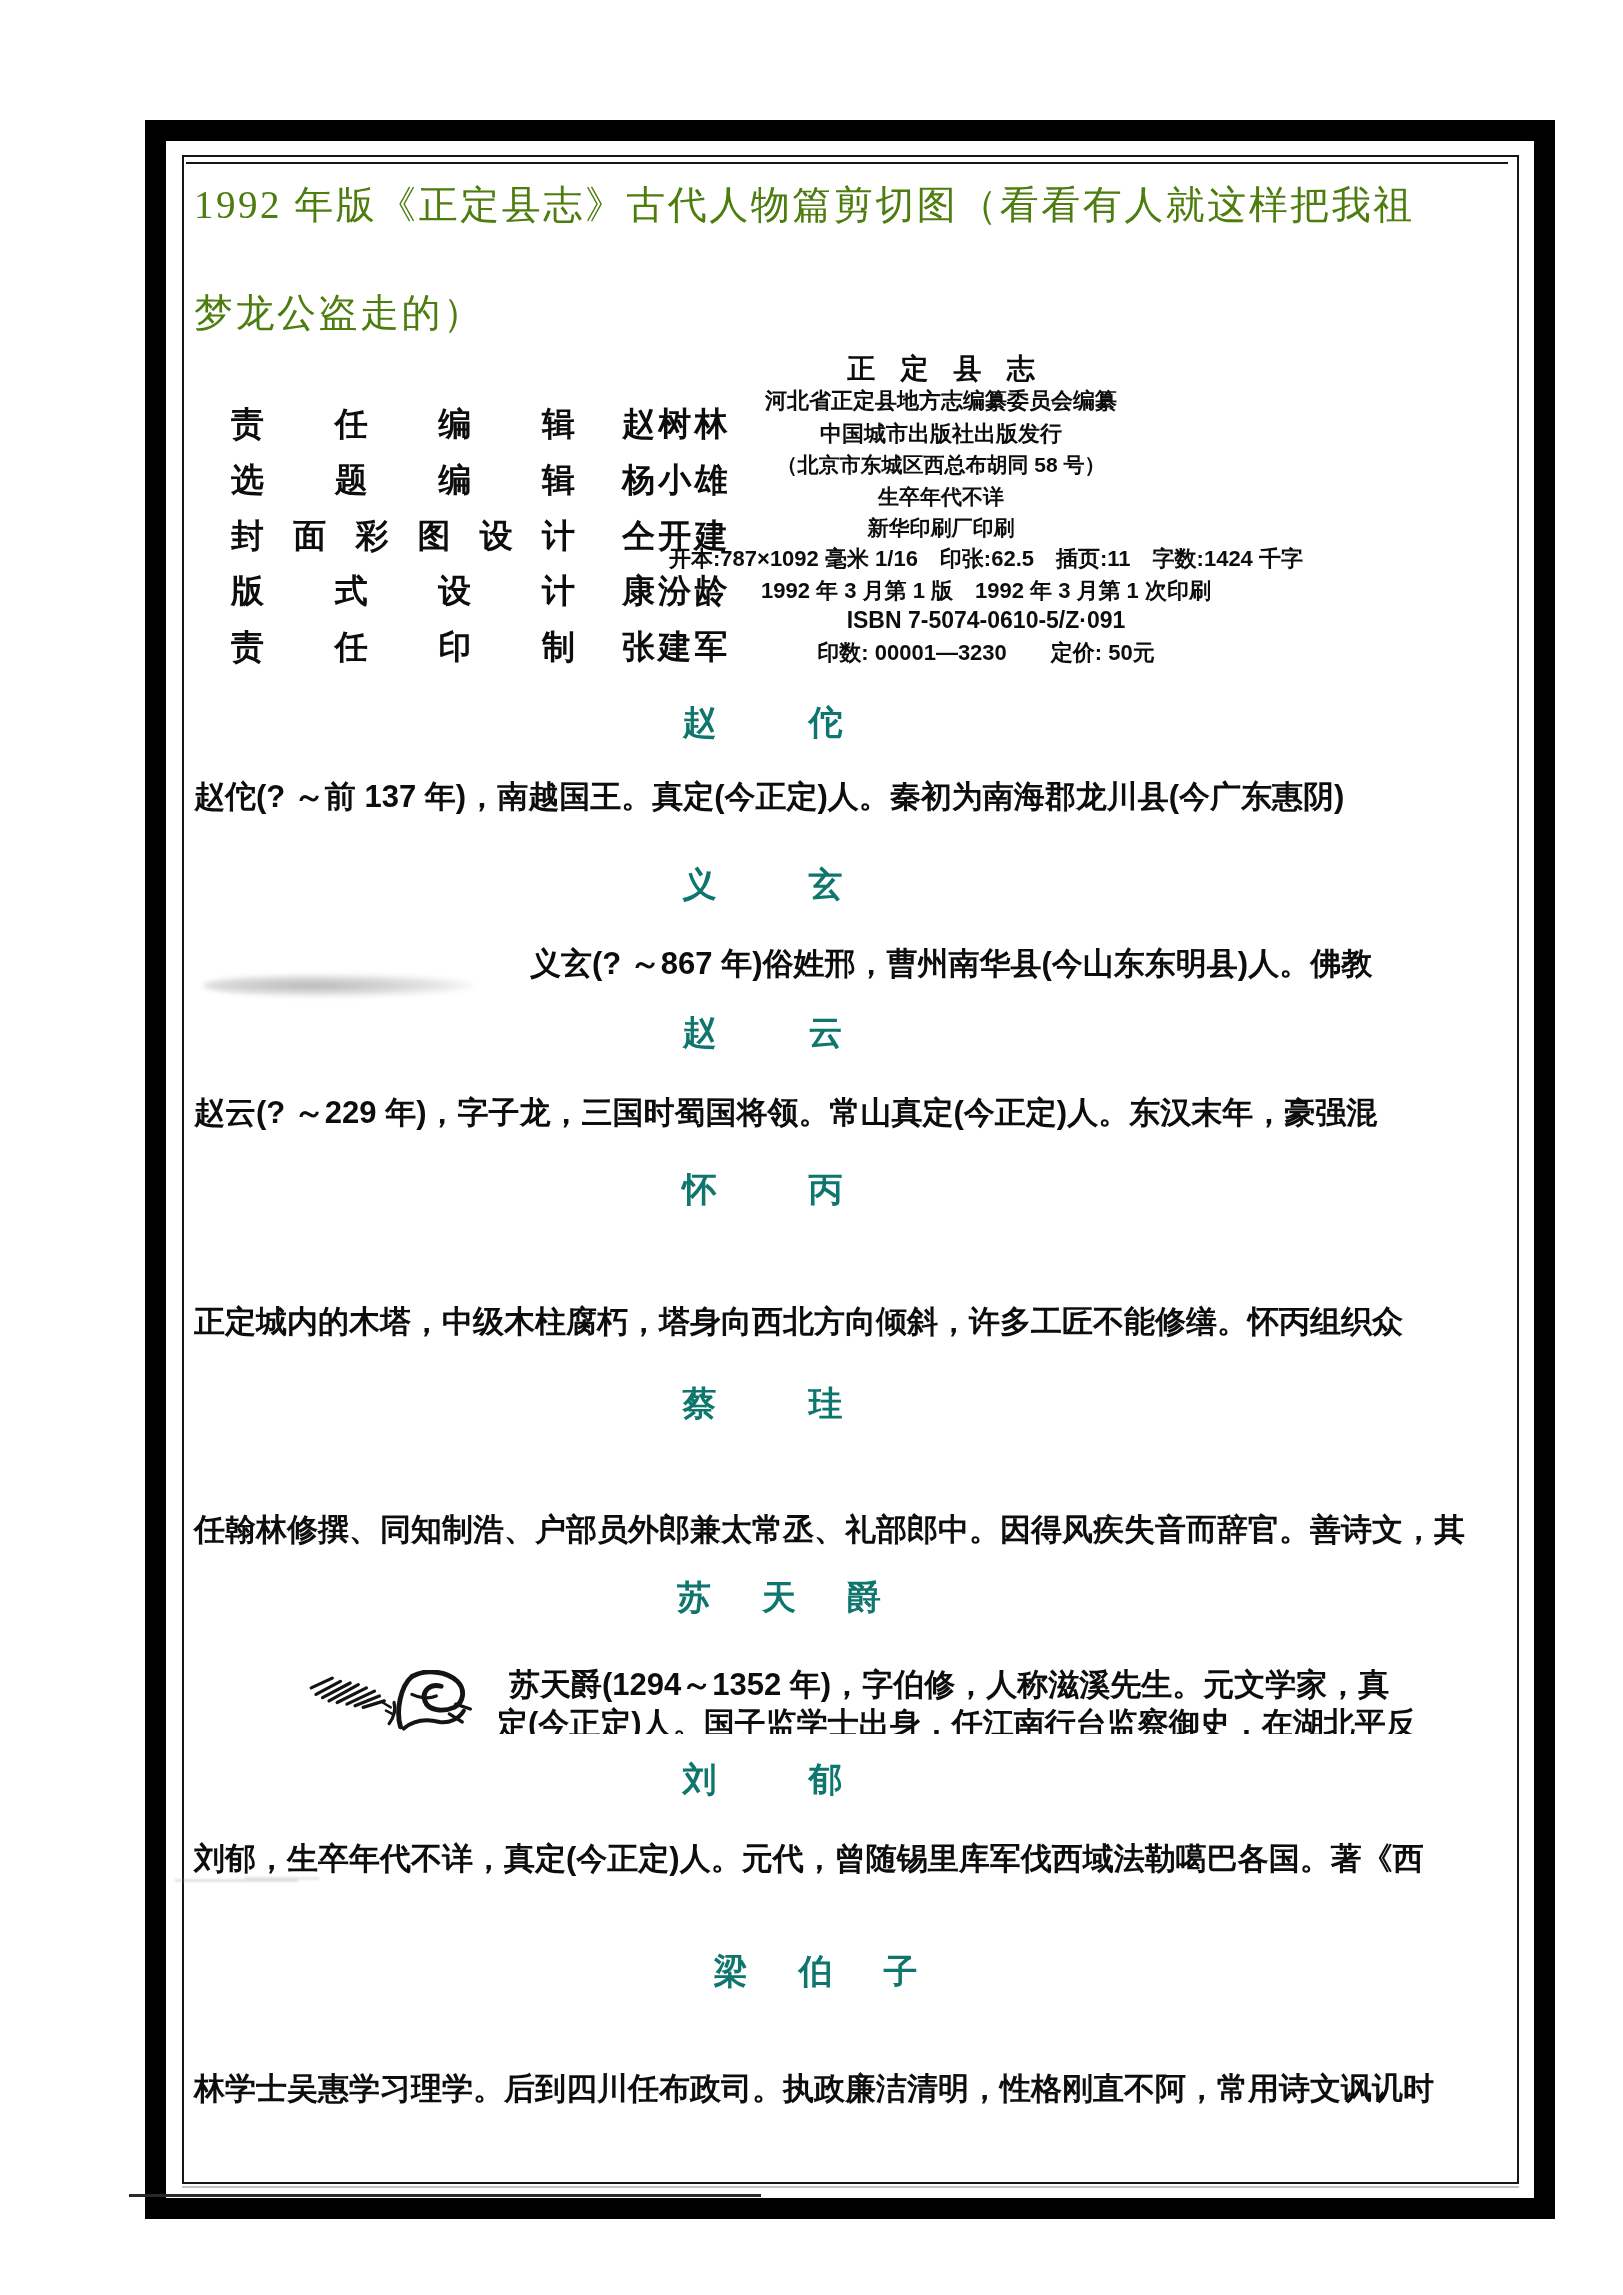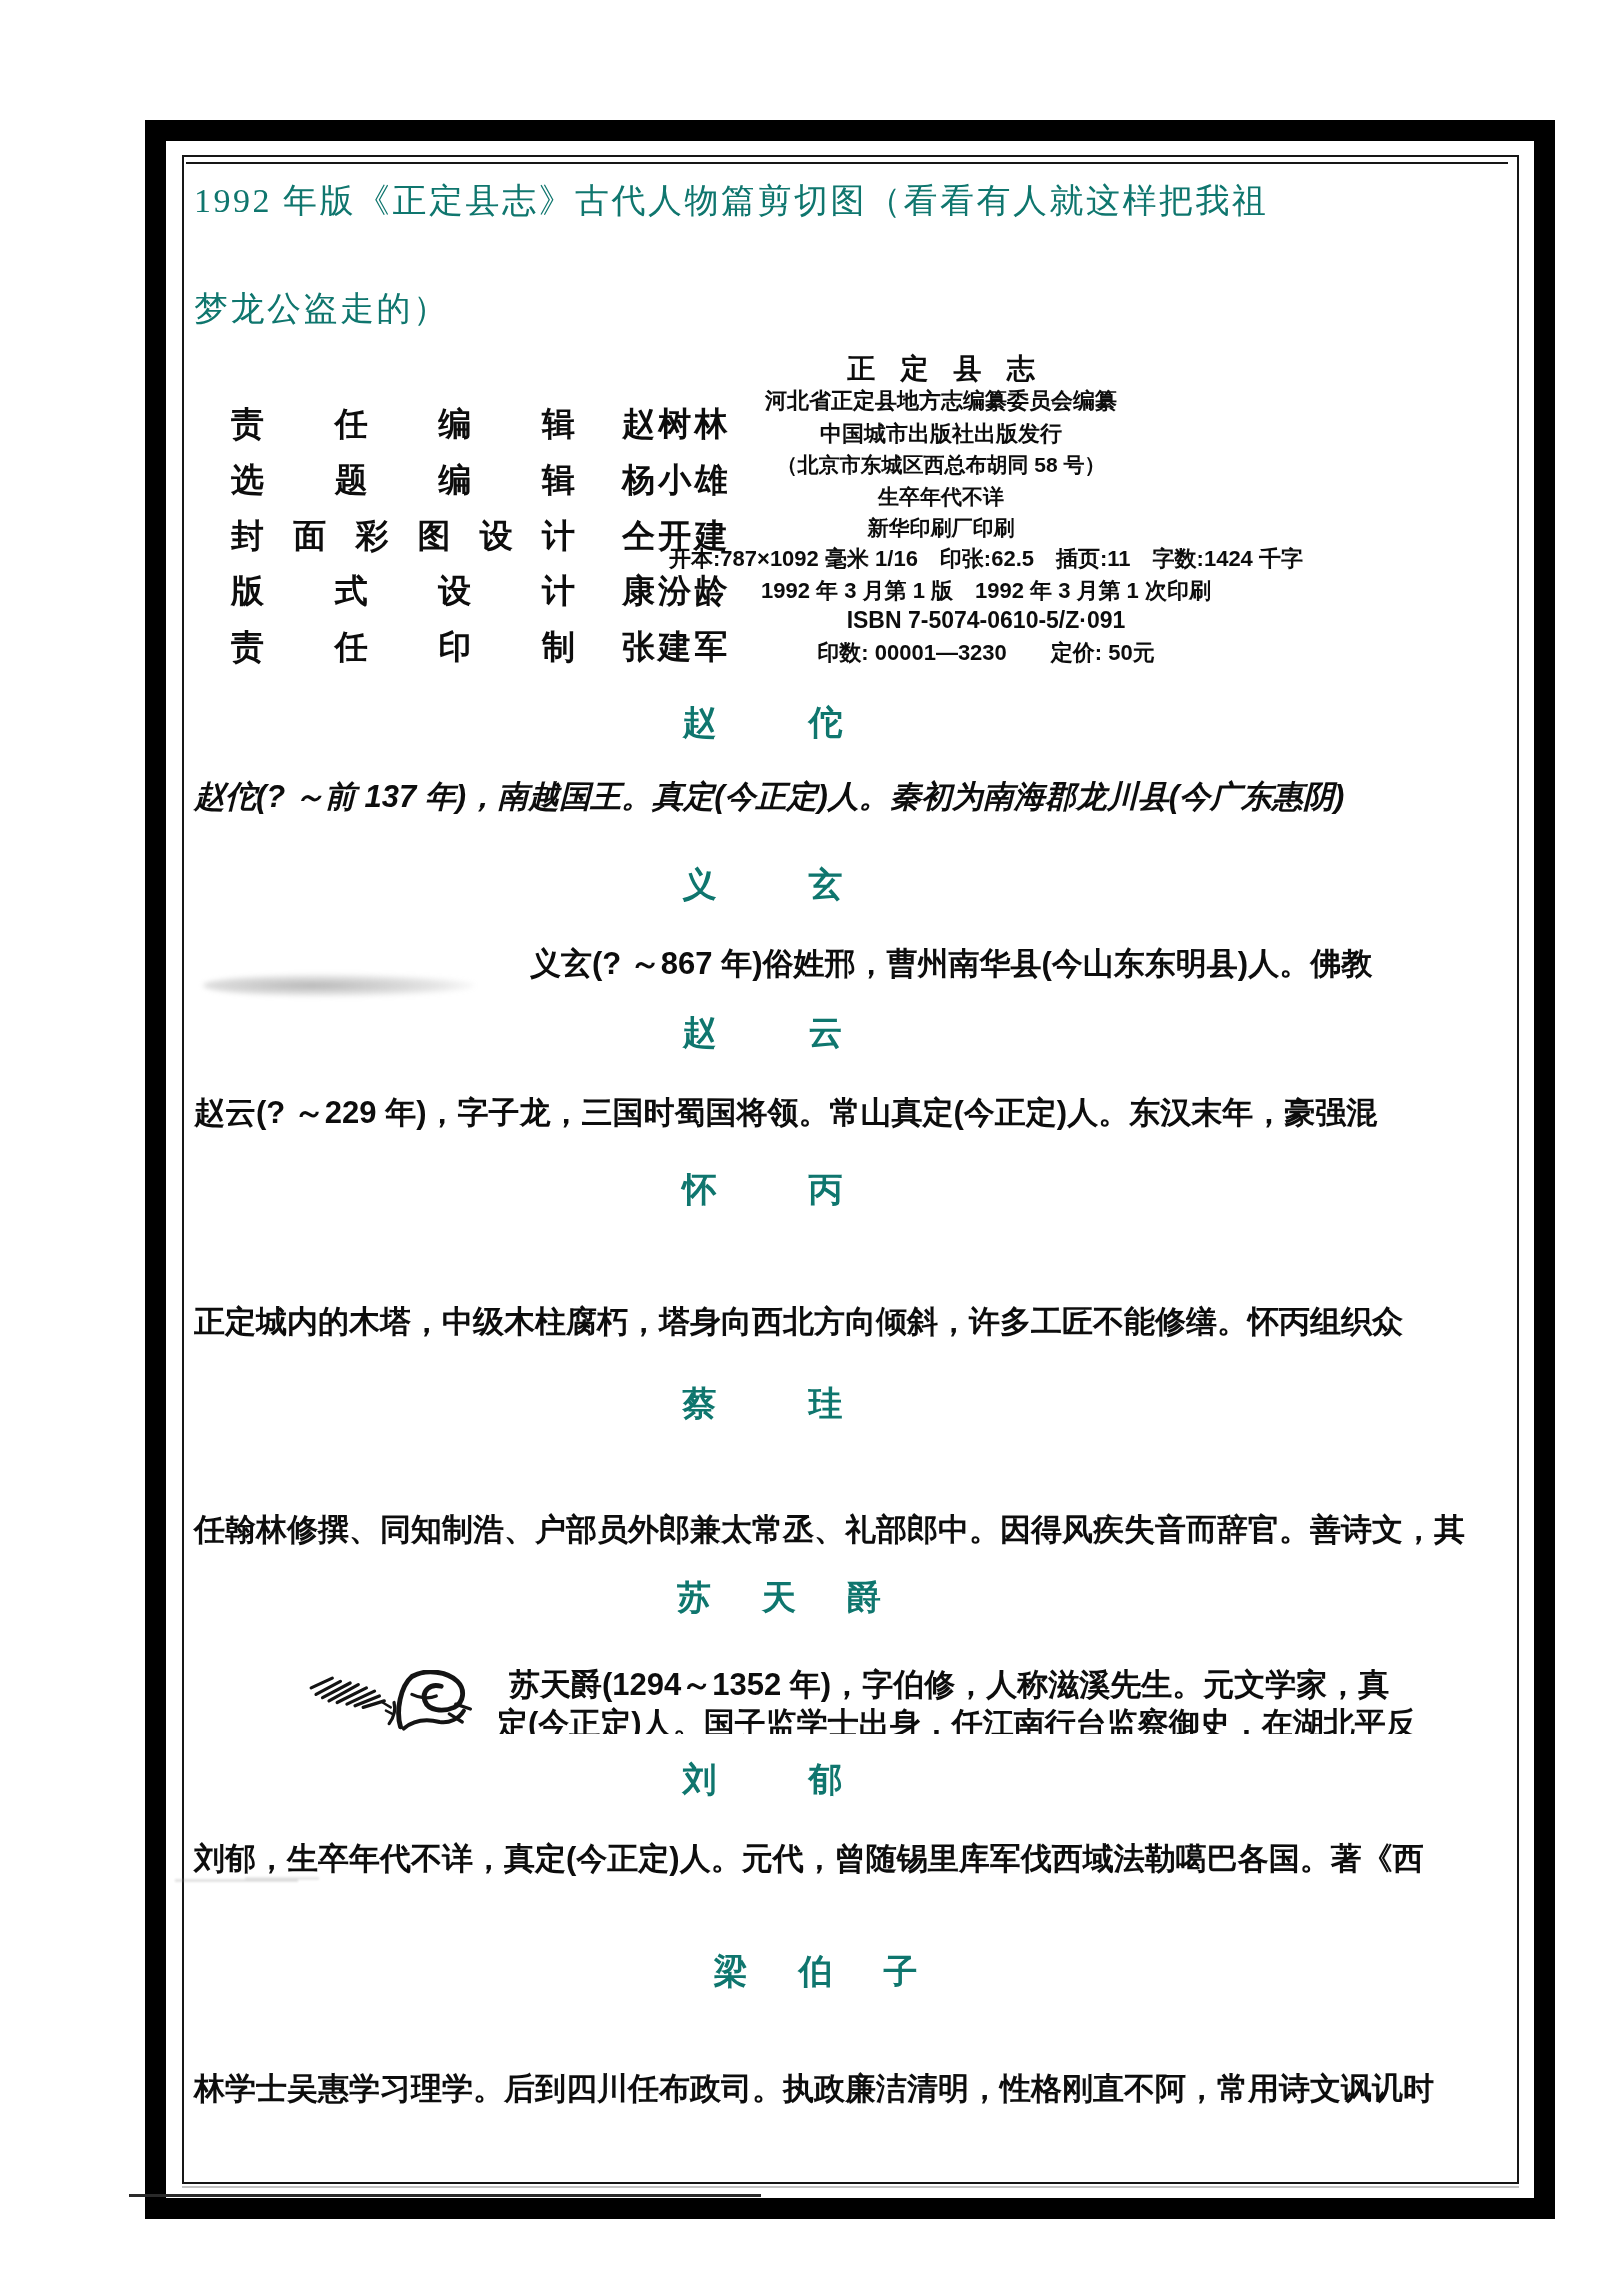--- a/index.html
+++ b/index.html
@@ -9,21 +9,21 @@
   .outer-frame{position:absolute;left:145px;top:120px;width:1410px;height:2099px;
                border:21px solid #000;box-sizing:border-box;background:#fff;}
   
   .inner-rule{position:absolute;left:182px;top:155px;width:1337px;height:2029px;
               border:2.5px solid #161616;box-sizing:border-box;}
   .rule-top-second{position:absolute;left:186px;top:162px;width:1322px;height:1.6px;background:#161616;}
   .rule-bottom-shadow{position:absolute;left:182px;top:2186px;width:1337px;height:1.6px;background:#9a9a9a;opacity:.6;}
   .rule-bottom-partial{position:absolute;left:129px;top:2194px;width:632px;height:2.5px;background:#2a2a2a;}
 
   .title-line{position:absolute;left:194px;font-family:"Liberation Serif",serif;
-              font-size:34px;letter-spacing:2.5px;white-space:nowrap;color:#0f766e;}
+              font-size:39px;letter-spacing:2.5px;white-space:nowrap;color:#4d7c0f;}
 
   
   .ed-row{position:absolute;left:231px;display:flex;align-items:baseline;
           font-family:"Liberation Serif",serif;font-weight:700;font-size:33px;color:#0d0d0d;}
   .ed-role{width:344px;}
   .js-char-justify{display:flex;justify-content:space-between;}
   .ed-name{margin-left:47px;white-space:nowrap;letter-spacing:3.3px;}
 
   
   .pub{position:absolute;left:589px;width:704px;text-align:center;font-weight:700;
@@ -120,21 +120,21 @@
   <div class="pub" style="top:451px;font-size:21px;">（北京市东城区西总布胡同 58 号）</div>
   <div class="pub" style="top:483px;font-size:21px;">生卒年代不详</div>
   <div class="pub" style="top:514px;font-size:21px;">新华印刷厂印刷</div>
   <div class="pub-wide" style="top:544px;font-size:22px;">开本:787×1092 毫米 1/16　印张:62.5　插页:11　字数:1424 千字</div>
   <div class="pub-wide" style="top:576px;font-size:22px;">1992 年 3 月第 1 版　1992 年 3 月第 1 次印刷</div>
   <div class="pub-wide" style="top:607px;font-size:23px;">ISBN 7-5074-0610-5/Z·091</div>
   <div class="pub-wide" style="top:638px;font-size:22px;">印数: 00001—3230　　定价: 50元</div>
 
   <div class="bio-h" style="top:700px;">
     <span class="sp2">赵佗</span></div>
-  <div class="bio-t" style="left:194px;top:779px;font-style:italic;">赵佗(? ～前 137 年)，南越国王。真定(今正定)人。秦初为南海郡龙川县(今广东惠阴)</div>
+  <div class="bio-t" style="left:194px;top:779px;">赵佗(? ～前 137 年)，南越国王。真定(今正定)人。秦初为南海郡龙川县(今广东惠阴)</div>
 
   <div class="bio-h" style="top:862px;">
     <span class="sp2">义玄</span></div>
   <div class="smudge"></div>
   <div class="bio-t" style="left:530px;top:946px;">义玄(? ～867 年)俗姓邢，曹州南华县(今山东东明县)人。佛教</div>
 
   <div class="bio-h" style="top:1010px;">
     <span class="sp2">赵云</span></div>
   <div class="bio-t" style="left:194px;top:1095px;">赵云(? ～229 年)，字子龙，三国时蜀国将领。常山真定(今正定)人。东汉末年，豪强混</div>
 

